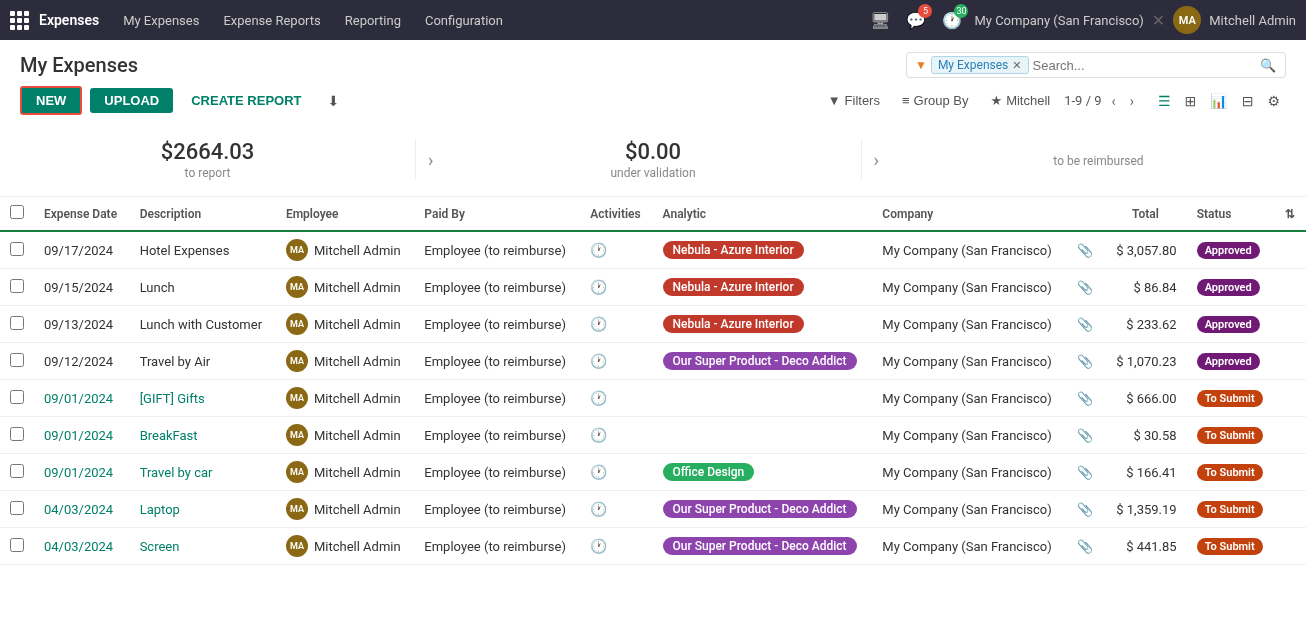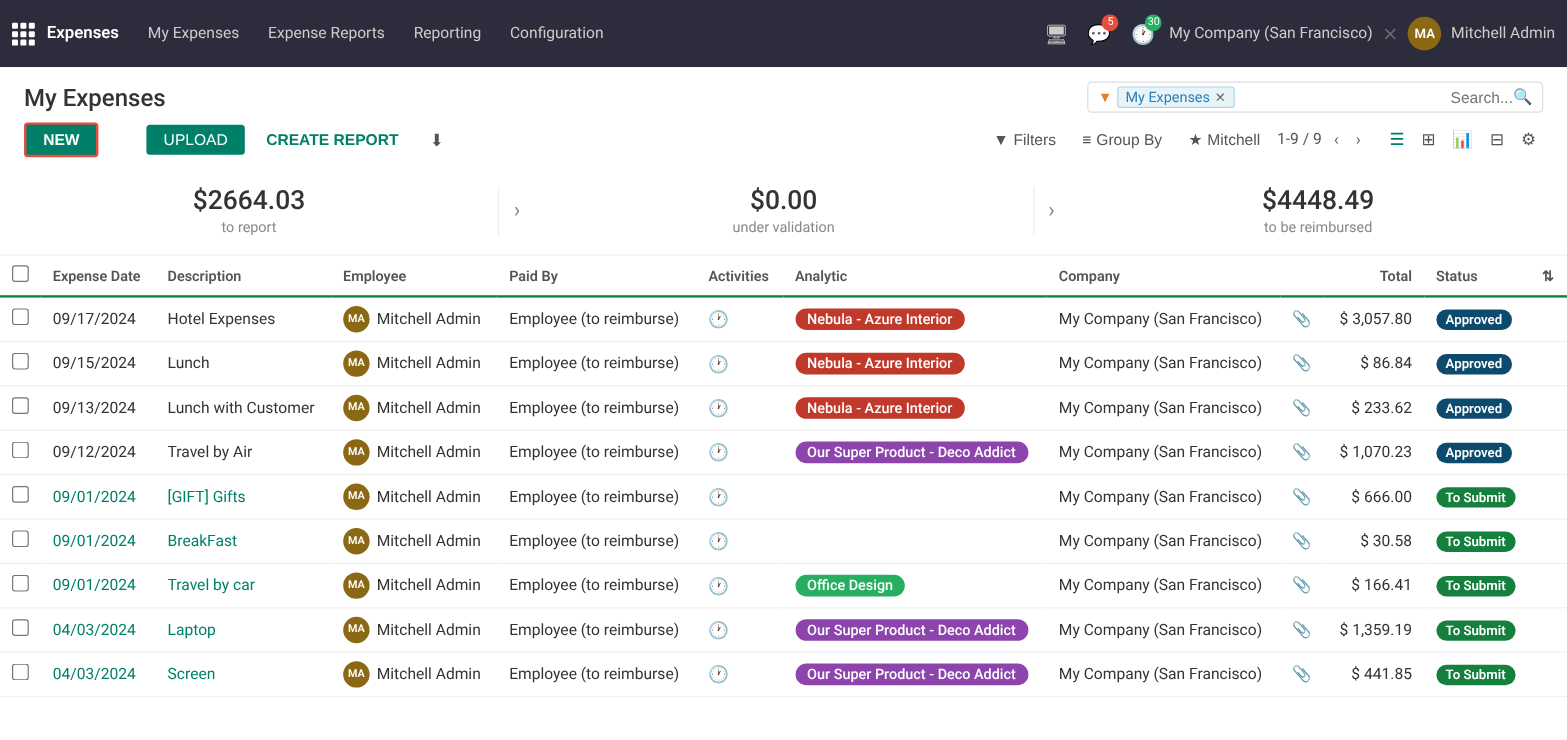--- a/index.html
+++ b/index.html
@@ -4,21 +4,21 @@
   <style>
     * { box-sizing: border-box; margin: 0; padding: 0; }
     body { font-family: -apple-system, BlinkMacSystemFont, 'Segoe UI', Roboto, sans-serif; font-size: 13px; background: #f5f5f5; color: #333; }
 
     
     .topnav {
       background: #2c2c3c;
       color: #fff;
       display: flex;
       align-items: center;
-      height: 56px;
+      height: 40px;
       padding: 0 10px;
       gap: 4px;
     }
     .topnav-logo {
       display: flex; align-items: center; gap: 6px; margin-right: 10px;
       font-weight: 600; font-size: 14px; color: #fff;
     }
     .topnav-logo .grid-icon { display: grid; grid-template-columns: repeat(3,5px); grid-template-rows: repeat(3,5px); gap: 2px; margin-right: 4px; }
     .topnav-logo .grid-icon span { background: #fff; border-radius: 1px; }
     .nav-item { color: #ccc; padding: 4px 10px; cursor: pointer; border-radius: 4px; font-size: 13px; }
@@ -50,39 +50,39 @@
       border: 1px solid #ddd; border-radius: 4px;
       background: #fff; padding: 3px 8px;
       width: 380px;
     }
     .filter-tag {
       display: flex; align-items: center; gap: 4px;
       background: #e8f4f8; border: 1px solid #b0d4e8; border-radius: 3px;
       padding: 1px 6px; font-size: 12px; color: #2980b9; margin-right: 4px;
     }
     .filter-tag .close { cursor: pointer; color: #666; font-size: 11px; }
-    .search-input { border: none; outline: none; flex: 1; font-size: 13px; color: #737373; text-align: right; }
+    .search-input { border: none; outline: none; flex: 1; font-size: 13px; color: #737373; }
     .search-btn { color: #666; cursor: pointer; }
 
     
     .toolbar {
       padding: 8px 20px;
       display: flex;
       align-items: center;
       gap: 8px;
     }
     .btn-new {
       background: #008069; color: #fff; border: 2px solid #e74c3c;
       padding: 5px 14px; border-radius: 3px; cursor: pointer;
       font-weight: 600; font-size: 13px;
     }
     .btn-upload {
       background: #008069; color: #fff; border: none;
       padding: 5px 14px; border-radius: 3px; cursor: pointer;
-      font-weight: 400; font-size: 13px; margin-left: 32px;
+      font-weight: 700; font-size: 13px;
     }
     .btn-create-report {
       background: transparent; color: #008069; border: none;
       padding: 5px 10px; border-radius: 3px; cursor: pointer;
       font-weight: 600; font-size: 13px;
     }
     .btn-download {
       background: transparent; color: #555; border: none;
       padding: 5px 8px; cursor: pointer; font-size: 14px;
     }
@@ -135,22 +135,22 @@
     .tag-nebula { background: #c0392b; }
     .tag-super { background: #8e44ad; }
     .tag-office { background: #27ae60; }
     .activity-icon { color: #aaa; font-size: 14px; cursor: pointer; }
     .clip-icon { color: #aaa; font-size: 13px; }
     .total-cell { text-align: right; font-size: 13px; }
     .status-badge {
       display: inline-block; padding: 2px 8px; border-radius: 10px;
       font-size: 11px; font-weight: 600; color: #fff;
     }
-    .status-approved { background: #0c4a6e; }
-    .status-to-submit { background: #15803d; }
+    .status-approved { background: #701a75; }
+    .status-to-submit { background: #c2410c; }
 
     
     .th-check { width: 30px; }
     .th-sort { cursor: pointer; }
   </style>
 </head>
 <body>
 
 <nav class="topnav">
   <div class="topnav-logo">
@@ -243,39 +243,38 @@
       <div class="summary-amount">$2664.03</div>
       <div class="summary-label">to report</div>
     </div>
     <span class="arrow-btn">›</span>
     <div class="summary-item">
       <div class="summary-amount">$0.00</div>
       <div class="summary-label">under validation</div>
     </div>
     <span class="arrow-btn">›</span>
     <div class="summary-item">
-      <div class="summary-amount">$4448.49</div>
       <div class="summary-label">to be reimbursed</div>
     </div>
   </div>
 
   <div class="table-container">
     <table>
       <thead>
         <tr>
           <th class="th-check"><input type="checkbox" class="checkbox" style=""></th>
           <th class="th-sort">Expense Date</th>
           <th class="th-sort">Description</th>
           <th class="th-sort">Employee</th>
           <th class="th-sort">Paid By</th>
           <th>Activities</th>
           <th class="th-sort">Analytic</th>
           <th class="th-sort">Company</th>
           <th></th>
-          <th class="th-sort" style="text-align:right;">Total</th>
+          <th class="th-sort" style="text-align:center;">Total</th>
           <th class="th-sort">Status</th>
           <th>⇅</th>
         </tr>
       </thead>
       <tbody id="table-body">
       <tr>
     <td><input type="checkbox" class="checkbox" style=""></td>
     <td style="color:#333;" class="">09/17/2024</td>
     <td style="color:#333;" class="">Hotel Expenses</td>
     <td>

